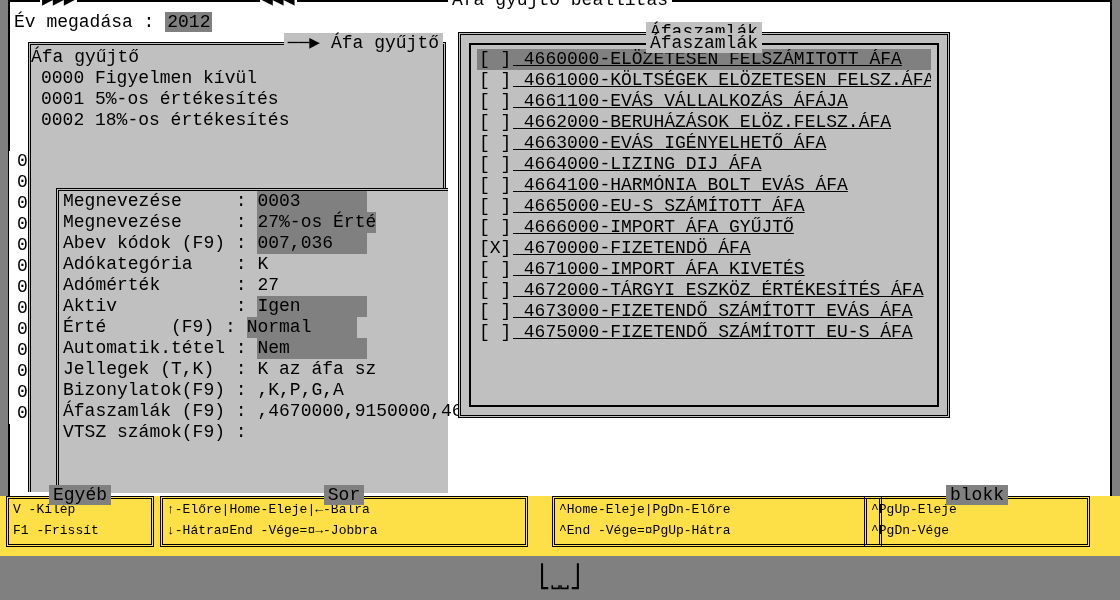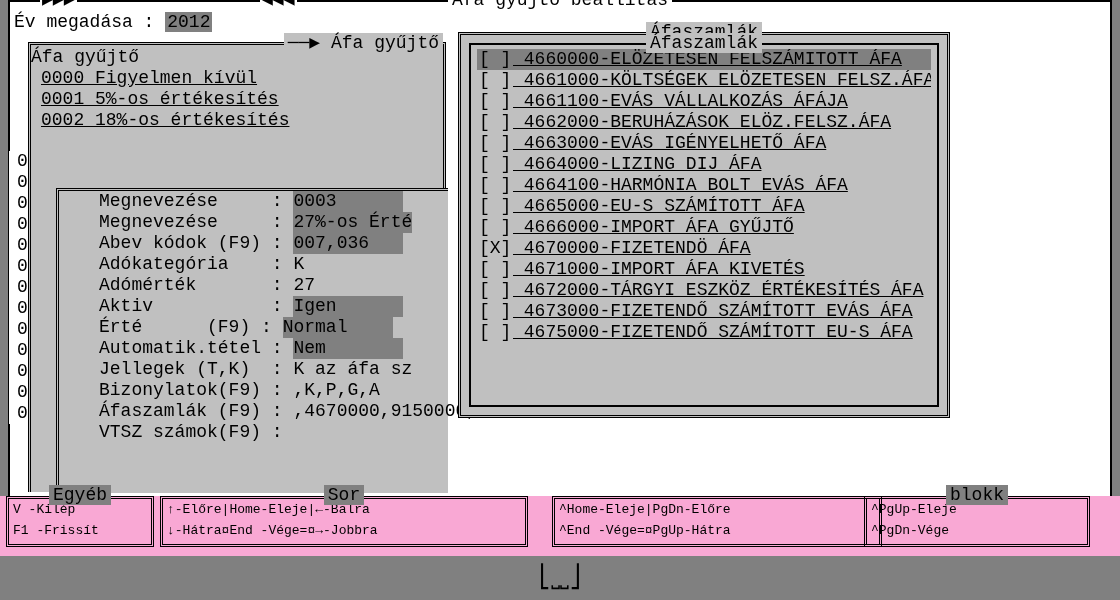--- a/index.html
+++ b/index.html
@@ -48,36 +48,36 @@
     border-top: 3px double #000;
     border-left: 3px double #000;
     border-right: 3px double #000;
   }
   .afagyujt-title1 {
     position: absolute; top: -12px; left: 0; right: 0; text-align: right;
   }
   .afagyujt-title1 span { background:#c0c0c0; padding:0 4px; }
   .afagyujt-title2 { text-align: left; margin-top: 2px;}
   .afagyujt-list { padding: 0 10px; }
-  .afagyujt-list div { white-space: pre; text-decoration: underline; }
+  .afagyujt-list div { white-space: pre; }
   .col0 {
     position: absolute;
     left: -30px; top: 86px;
     line-height: 21px;
   }
   .col0 div { background:#fff; padding-left:8px; white-space:pre;}
   .col0 .hl { background:#808080;}
 
   
   .formbox {
     left: 56px; top: 188px; width: 392px; height: 305px;
     border-top: 3px double #000;
     border-left: 3px double #000;
   }
-  .form-row { white-space: pre; padding-left: 4px; margin-left: 36px; }
+  .form-row { white-space: pre; padding-left: 4px; }
   .valfield { background: #808080; display:inline-block; }
   .valfield.w10 { min-width: 110px;}
 
   
   .popup {
     left: 458px; top: 32px; width: 492px; height: 386px;
     border: 3px double #000;
   }
   .popup-inner {
     position: absolute; inset: 8px;
@@ -94,21 +94,21 @@
   .popup-list { padding: 4px 6px; }
   .popup-row { white-space: nowrap; overflow:hidden; padding-left:2px;text-decoration:underline;}
   .popup-row.sel { background: #808080;}
   .chk { display:inline-block; width: 34px;}
 
   
   .helpbar {
     position: absolute;
     left: 0; right: 0; top: 496px;
     height: 60px;
-    background: #f9a8d4;
+    background: #fde047;
     color: #000;
     white-space: nowrap;
   }
   .hb-group {
     position: absolute;
     border-top: 3px double #000;
     border-left: 3px double #000;
     border-right: 3px double #000;
     border-bottom: 3px double #000;
     height: 51px;

